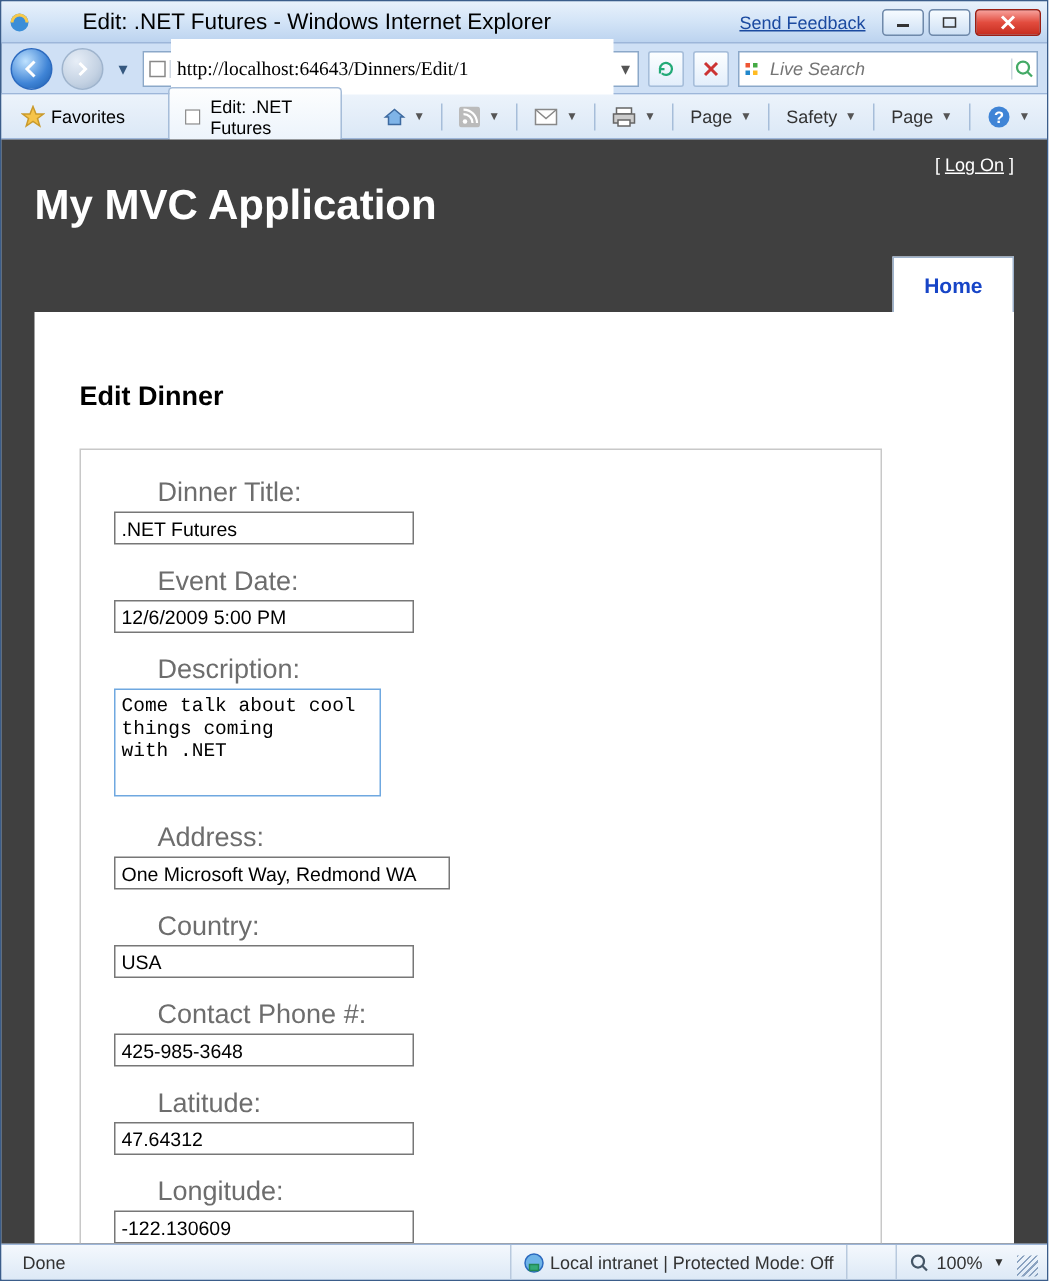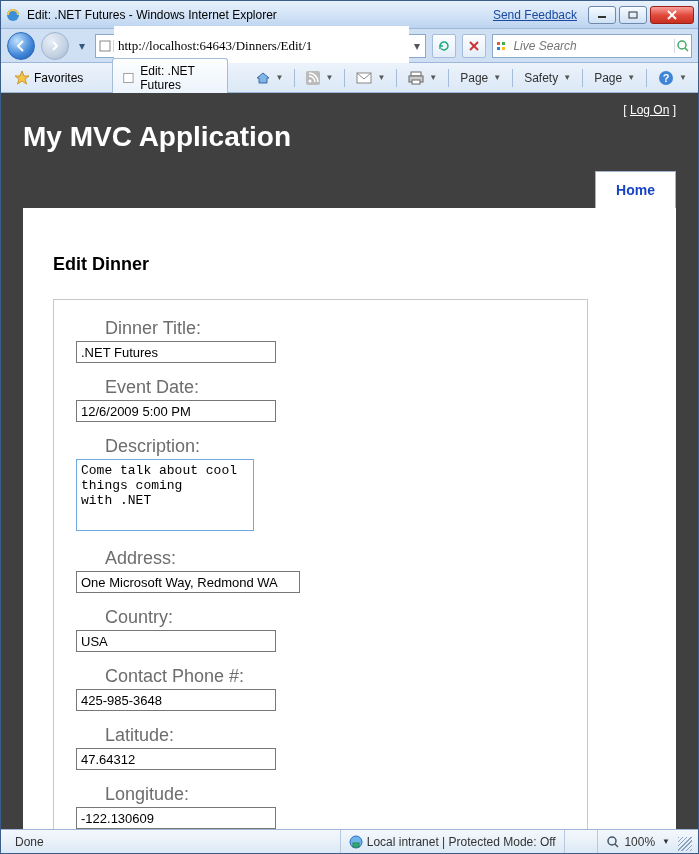--- a/index.html
+++ b/index.html
@@ -1,21 +1,21 @@
 <!DOCTYPE html>
 <html><head>
 <meta charset="utf-8">
 <style>
   * { box-sizing: border-box; }
   html, body { margin:0; padding:0; font-family: "Segoe UI", Tahoma, sans-serif; font-size:12px; background:#fff;}
   
   .window { width:699px; height:854px; border:1px solid #3b5d8a; background:#cfe0f5; display:flex; flex-direction:column; position:relative;}
   .titlebar { height:28px; background:linear-gradient(#e8f1fb,#d3e4f7,#bcd3ef); display:flex; align-items:center; padding:0 4px; border-bottom:1px solid #9db6d9;}
   .titlebar .ie-icon { width:16px; height:16px; margin-right:6px; }
-  .titlebar .title { flex:0 0 auto; font-size:12px; color:#000;}
+  .titlebar .title { flex:0 0 auto; font-size:15px; color:#000;margin-left:28px;}
   .titlebar .spacer { flex:1; }
   .titlebar .feedback { color:#1b4aa0; text-decoration:underline; margin-right:8px; font-size:12px; cursor:pointer;}
   .winbtns { display:flex; gap:0; }
   .winbtn { width:28px; height:18px; border:1px solid #6f89aa; border-radius:3px; margin-left:3px; display:flex; align-items:center; justify-content:center; font-size:10px; background:linear-gradient(#f6fbff,#cfe1f5); cursor:pointer;}
   .winbtn.close { width:44px; background:linear-gradient(#f7a09a,#e24c3e,#c72e20); border-color:#9b1f14; color:#fff;}
   .winbtn.max { background:linear-gradient(#f6fbff,#cfe1f5);}
   .winbtn svg { display:block; }
   
   .navbar { height:34px; display:flex; align-items:center; padding:3px 6px; gap:6px; border-bottom:1px solid #9db6d9;}
   .navbtn { width:28px; height:28px; border-radius:50%; background:radial-gradient(circle at 35% 30%, #bfe2ff, #3f84d6 60%, #1b5aa8); border:1px solid #2c6abf; display:flex; align-items:center; justify-content:center; color:#fff; cursor:pointer;}

